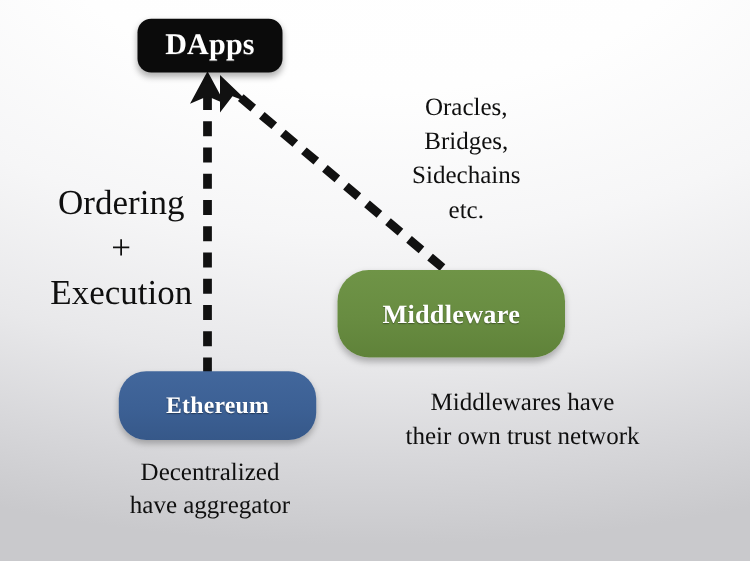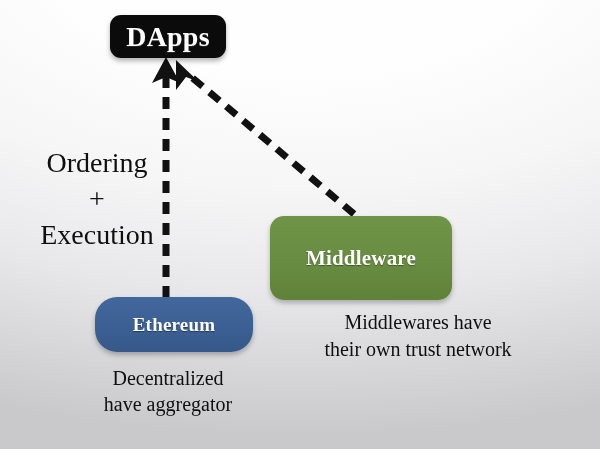--- a/index.html
+++ b/index.html
@@ -44,35 +44,35 @@
     box-sizing: border-box;
   }
 
   #node-dapps {
     left: 110px;
     top: 15px;
     width: 116px;
     height: 43px;
     background: #0b0b0b;
     color: #ffffff;
-    font-size: 28px;
+    font-size: 24px;
     border-radius: 11px;
     box-shadow: 0 3px 5px rgba(0,0,0,0.30);
     text-shadow: 0 1px 0 rgba(255,255,255,0.12);
   }
 
   #node-middleware {
     left: 270px;
     top: 216px;
     width: 182px;
-    height: 84px;
+    height: 70px;
     background: linear-gradient(180deg, #6f9447 0%, #688c41 55%, #5f8239 100%);
     color: #ffffff;
     font-size: 21px;
-    border-radius: 14px;
+    border-radius: 25px;
     box-shadow: 0 3px 5px rgba(0,0,0,0.26);
     text-shadow: 0 1px 1px rgba(0,0,0,0.38);
   }
 
   #node-ethereum {
     left: 95px;
     top: 297px;
     width: 158px;
     height: 55px;
     background: linear-gradient(180deg, #42679c 0%, #3c6094 55%, #365889 100%);
@@ -160,20 +160,24 @@
   </div>
 
   <div class="node" id="node-ethereum">
     <span>Ethereum</span>
   </div>
 
   <div class="label" id="label-ordering">Ordering
 +
 Execution</div>
 
+  <div class="label" id="label-oracles">Oracles,
+Bridges,
+Sidechains
+etc.</div>
 
   <div class="label" id="label-decentralized">Decentralized
 have aggregator</div>
 
   <div class="label" id="label-trustnetwork">Middlewares have
 their own trust network</div>
 
 </div>
 
 </body></html>

